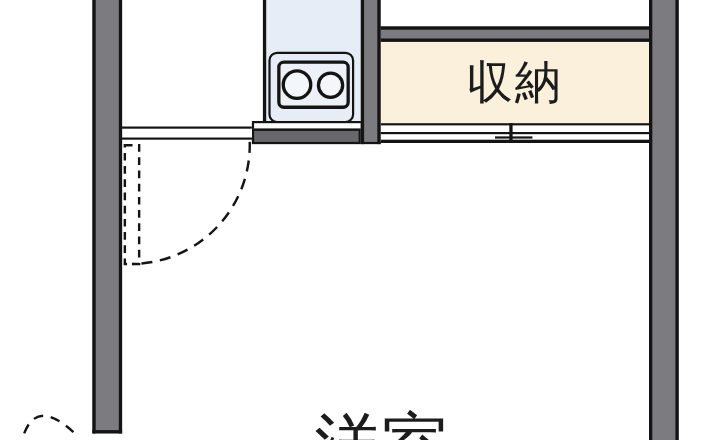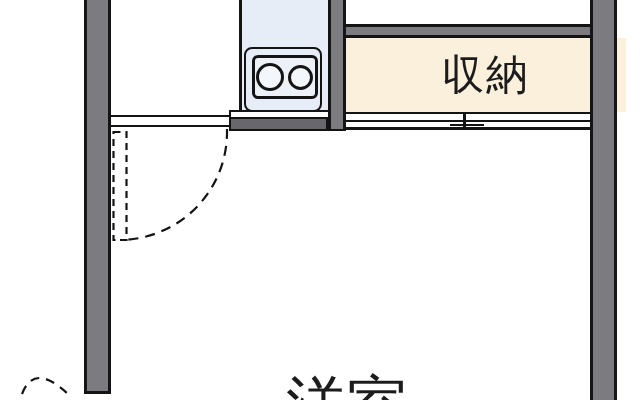--- a/index.html
+++ b/index.html
@@ -26,21 +26,21 @@
   .counter-front{left:229px;top:110px;width:101px;height:9px;background:#fff;
     border:2px solid var(--line);}
   .kitchen-sill{left:229px;top:117px;width:99px;height:14px;background:var(--wall-dark);
     border:2px solid var(--line);}
 
   
   .entry-opening{left:109px;top:115px;width:120px;height:12px;background:#fff;
     border-top:2px solid var(--line);border-bottom:2px solid var(--line);}
 
   
-  .closet-area{left:346px;top:38px;width:280px;height:74px;background:var(--closet-fill);
+  .closet-area{left:346px;top:38px;width:244px;height:74px;background:var(--closet-fill);
     display:flex;align-items:center;justify-content:center;}
   .closet-label{font-size:42px;line-height:1;color:var(--text);letter-spacing:2px;}
   .closet-top-wall{left:343px;top:24px;width:250px;height:14px;background:var(--wall);
     border-top:3px solid var(--line);border-bottom:3px solid var(--line);}
   .closet-door{left:346px;top:112px;width:244px;height:18px;background:#fff;
     border-top:2px solid var(--line);border-bottom:3px solid var(--line);}
   .closet-door .track{position:absolute;left:0;top:6px;width:100%;height:2px;background:var(--line);}
   .closet-door .overlap{position:absolute;left:104px;top:10px;width:34px;height:2px;background:var(--line);}
   .closet-door .tick{position:absolute;left:117px;top:-2px;width:2.5px;height:17px;background:var(--line);}
 

